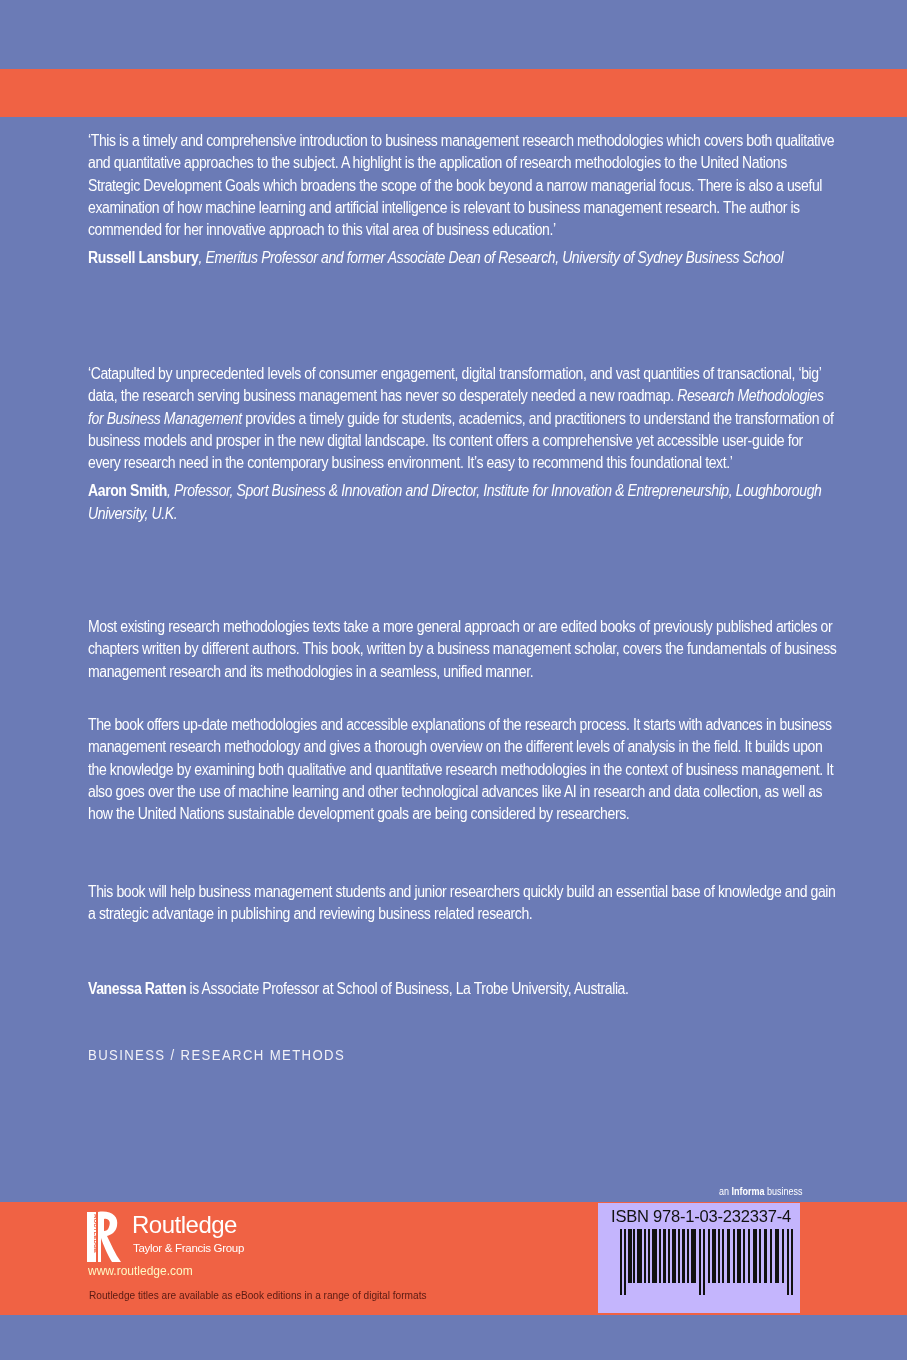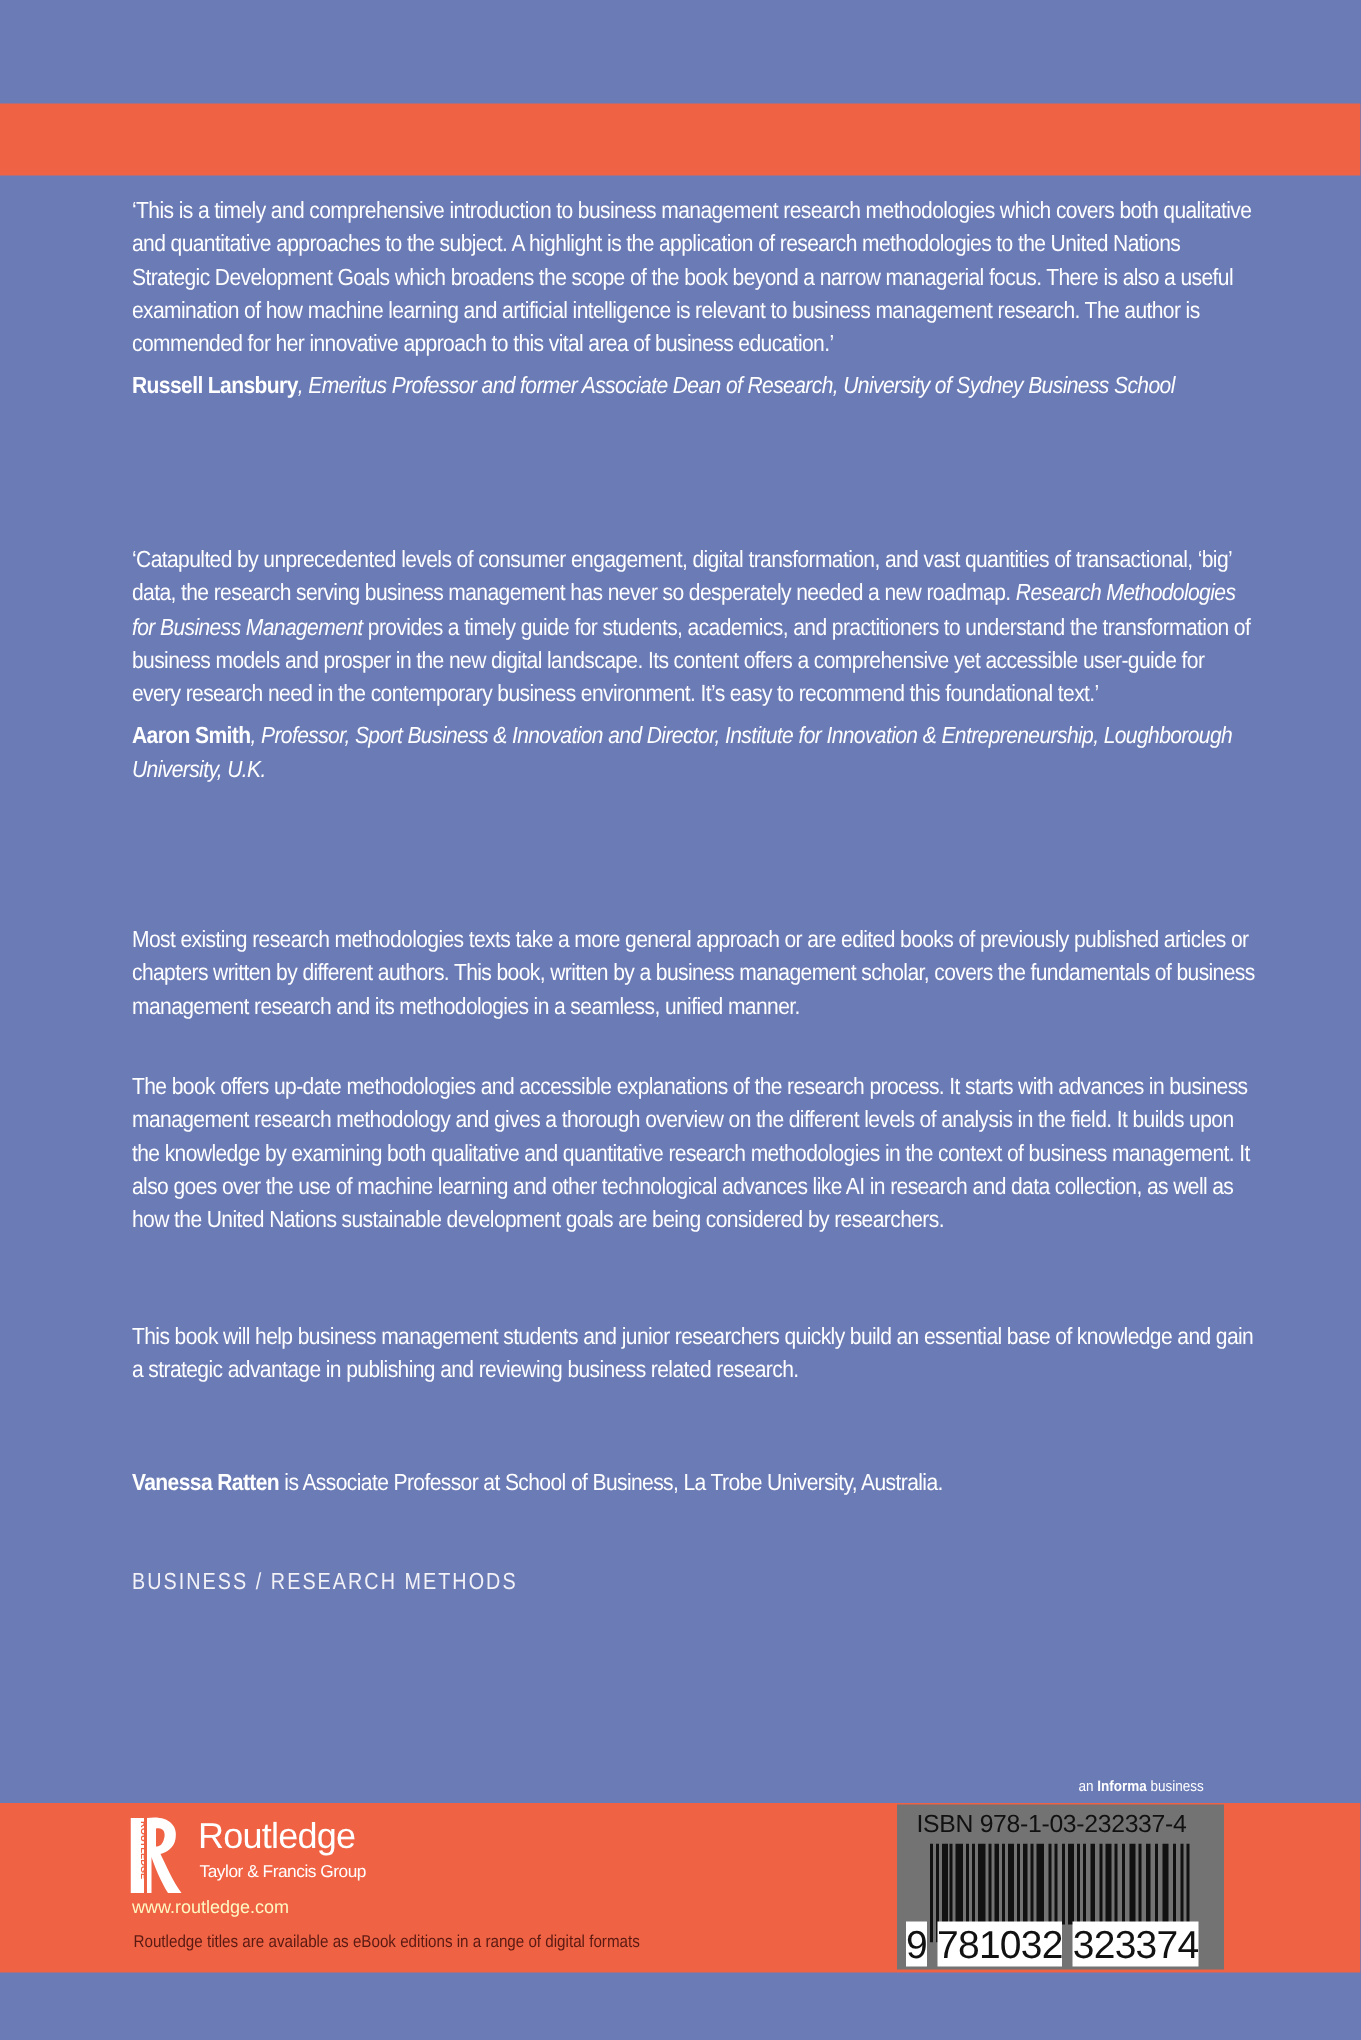--- a/index.html
+++ b/index.html
@@ -36,21 +36,21 @@
   .logo-mark { position:absolute; left:0; top:0; width:40px; height:52px; }
   .logo-name { position:absolute; left:45px; top:1px; font-size:24px; color:#fff;
     font-family:"Liberation Sans", sans-serif; letter-spacing:-0.5px; white-space:nowrap; }
   .logo-sub { position:absolute; left:46px; top:32px; font-size:11.5px; color:#fff;
     font-family:Liberation Sans, sans-serif; white-space:nowrap; letter-spacing:-0.3px; }
   .website { position:absolute; left:88px; top:1264px; font-size:12px; color:#fef9c3;
     font-family:"Liberation Sans", sans-serif;text-align:right; }
   .ebook { position:absolute; left:89px; top:1289px; font-size:11.5px; color:#5a1a12;
     transform:scaleX(0.88); transform-origin:left top; white-space:nowrap; }
 
-  .barcode-box { position:absolute; left:598px; top:1203px; width:218px; height:110px; background:#737373; }
+  .barcode-box { position:absolute; left:598px; top:1203px; width:202px; height:110px; background:#c4b5fd; }
   .isbn { position:absolute; left:13px; top:4px; font-size:16.5px; color:#111;
     font-family:"Liberation Sans", sans-serif; white-space:nowrap; letter-spacing:-0.2px; }
   .bars { position:absolute; left:22px; top:26px; width:176px; height:66px; }
   .bar-digits { position:absolute; left:6px; top:78px; font-size:26px; color:#111;
     font-family:"Liberation Sans", sans-serif; white-space:nowrap; letter-spacing:-0.5px; background:transparent; }
   .bar-digits span { background:#fff; }
 </style>
 </head>
 <body>
 
@@ -133,14 +133,13 @@
         <rect x="133" y="0" width="4" height="54"></rect>
       <rect x="139" y="0" width="2" height="54"></rect>
         <rect x="144" y="0" width="3" height="54"></rect>
       <rect x="150" y="0" width="2" height="54"></rect>
         <rect x="155" y="0" width="4" height="54"></rect>
       <rect x="162" y="0" width="2" height="54"></rect>
         <rect x="167" y="0" width="2" height="66"></rect>
       <rect x="171" y="0" width="2" height="66"></rect>
     </g>
   </svg>
-  <div class="bar-digits"><span>9</span> <span>781032</span> <span>323374</span></div>
 </div>
 
 </body></html>

